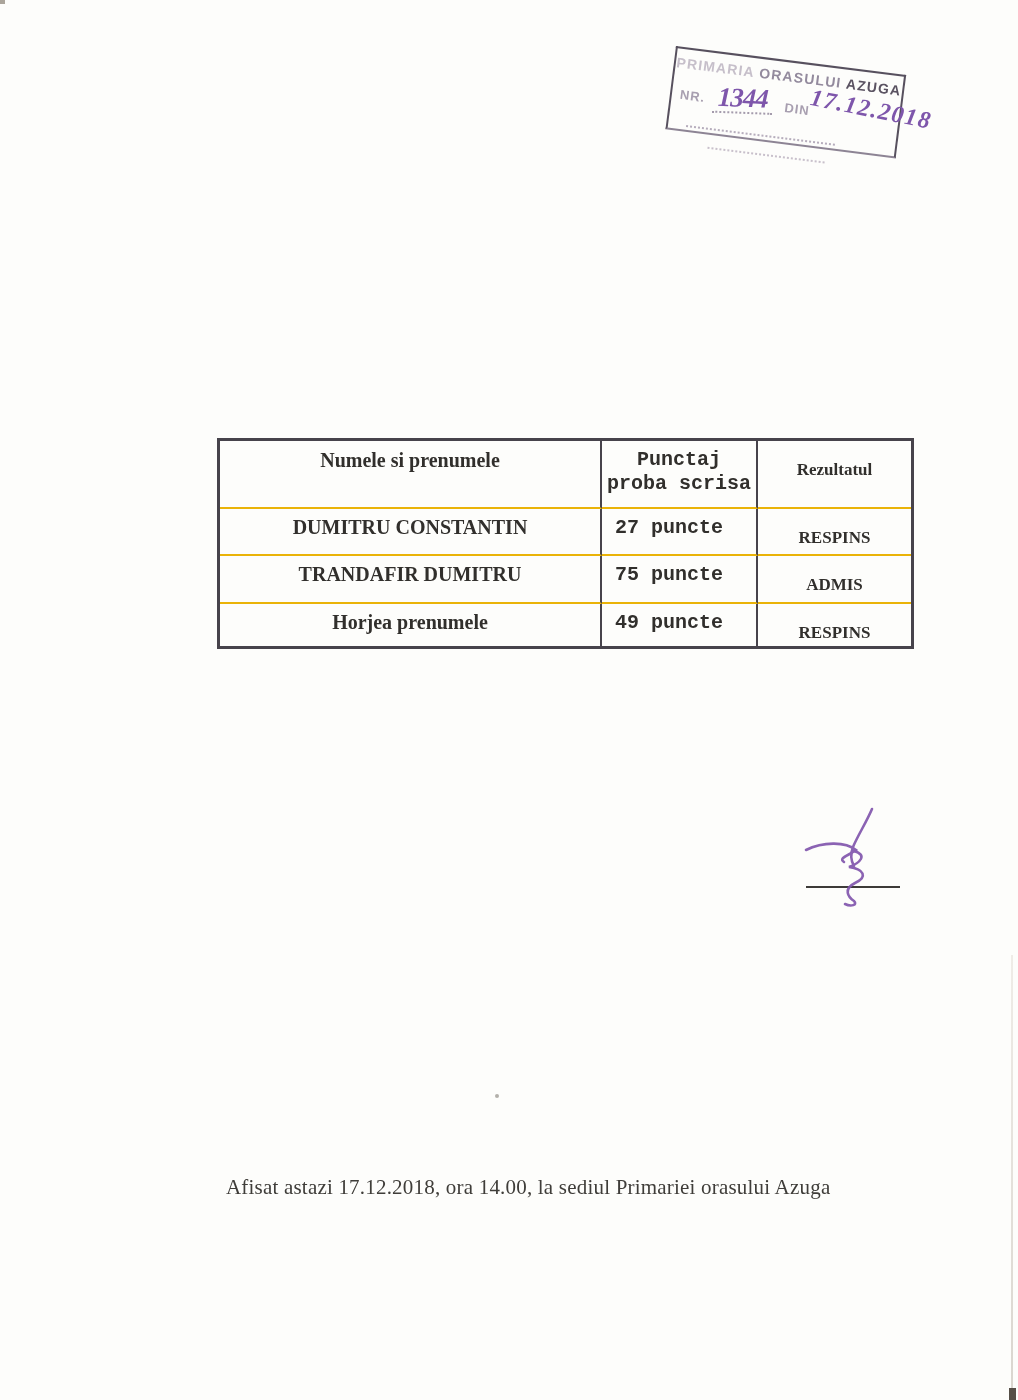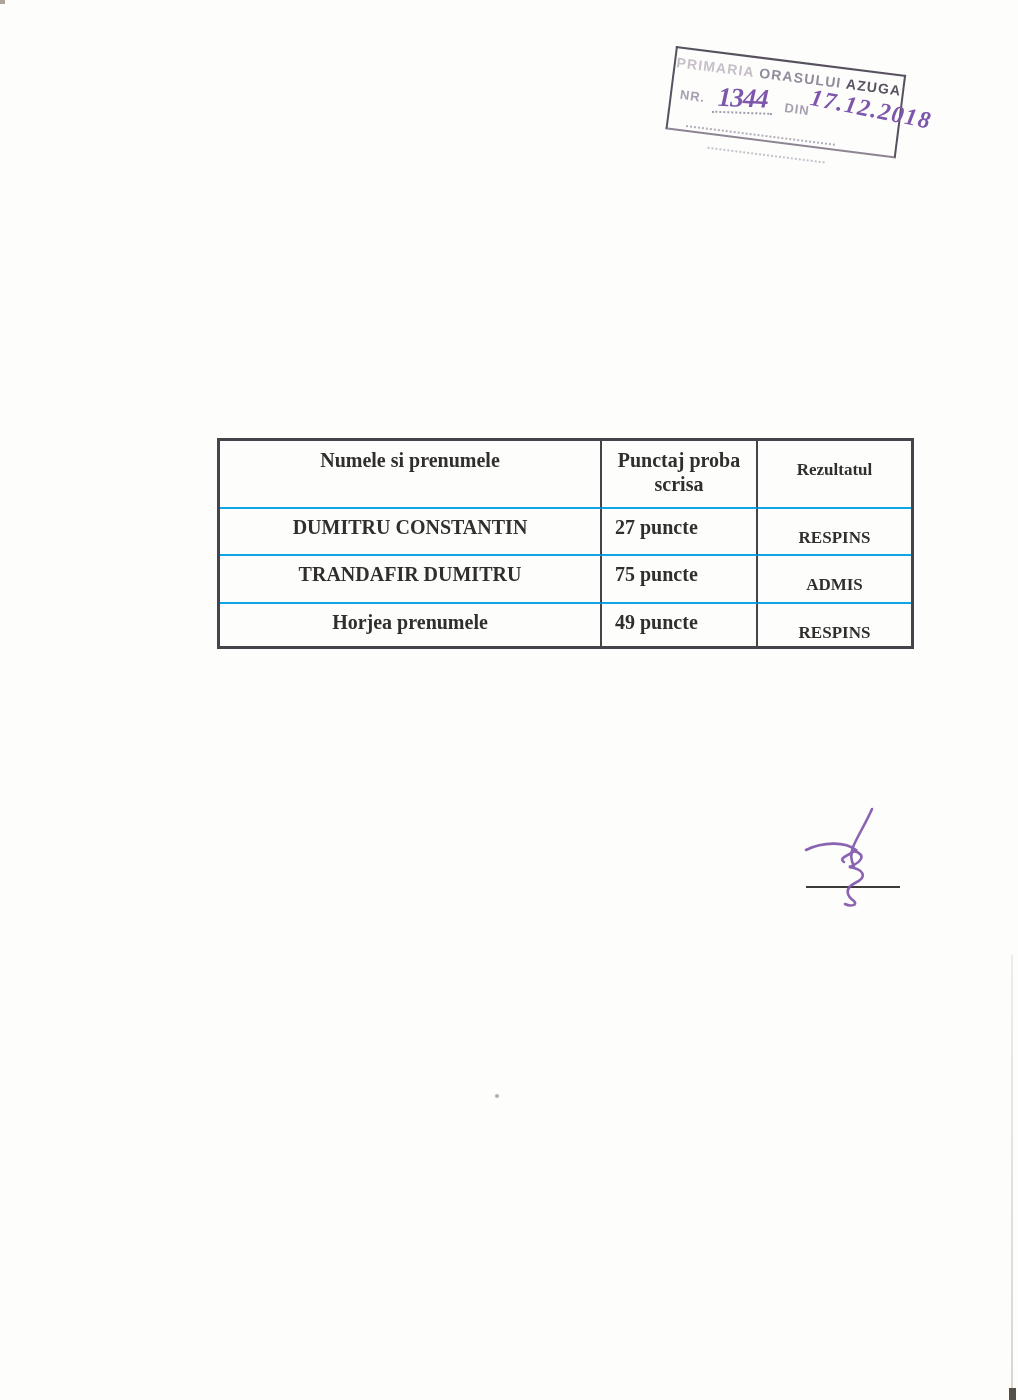--- a/index.html
+++ b/index.html
@@ -69,23 +69,23 @@
     position:absolute;left:217px;top:438px;
     display:grid;
     grid-template-columns:382px 156px 153px;
     grid-template-rows:68px 47px 48px 42px;
     border:3px solid #47434b;
     font-weight:bold;font-size:20px;color:#312f2c;
   }
   .trow{display:contents;}
   .cell{box-sizing:border-box;padding-top:7px;}
   .cell.b-r{border-right:2px solid #47434b;}
-  .cell.b-b{border-bottom:2px solid #0ea5e9;}
+  .cell.b-b{border-bottom:2px solid #eab308;}
   .col-name{text-align:center;}
-  .col-score{text-align:left;padding-left:13px;}
+  .col-score{text-align:left;padding-left:13px;font-family:Liberation Mono, monospace;}
   .col-result{text-align:center;font-size:17px;padding-top:19px;}
   .hdr{text-align:center;line-height:1.22;}
   .hdr.col-score{text-align:center;padding-left:0;}
   
   .secretary-line{
     position:absolute;left:226px;top:859px;
     font-weight:bold;font-size:20.5px;color:#2c2a28;letter-spacing:0.2px;
   }
   .signature-underline{
     position:absolute;left:806px;top:886px;width:94px;height:2px;background:#3d3b38;
@@ -150,19 +150,20 @@
 
   <div class="signature-underline"></div>
   <svg class="signature-svg" viewBox="0 0 90 104" fill="none" xmlns="http://www.w3.org/2000/svg">
     <g stroke="#8257ad" stroke-width="2.6" stroke-linecap="round" fill="none" opacity="0.92">
       <path d="M76 4 C70 18 62 30 57 42 C54 50 55 56 58 61"></path>
       <path d="M10 45 C28 36 50 37 60 45 C52 51 42 53 48 57"></path>
       <path d="M58 46 C72 50 64 58 53 62 C68 64 72 72 59 78 C47 84 52 92 58 96 C62 100 55 102 49 99"></path>
     </g>
   </svg>
 
+  <div class="footer-line">Afisat astazi 17.12.2018, ora 14.00, la sediul Primariei orasului Azuga</div>
 
   <div class="corner-speck"></div>
   <div class="dot-speck"></div>
   <div class="edge-line"></div>
   <div class="edge-mark"></div>
 
 </div>
 
 </body></html>

